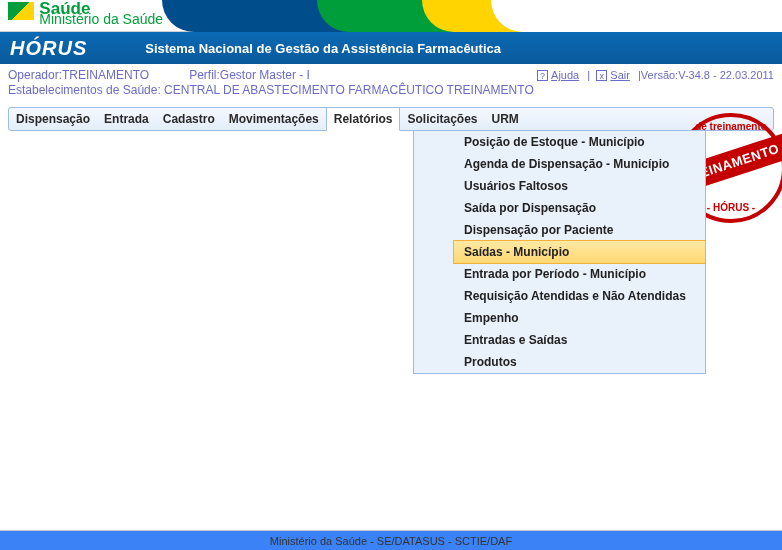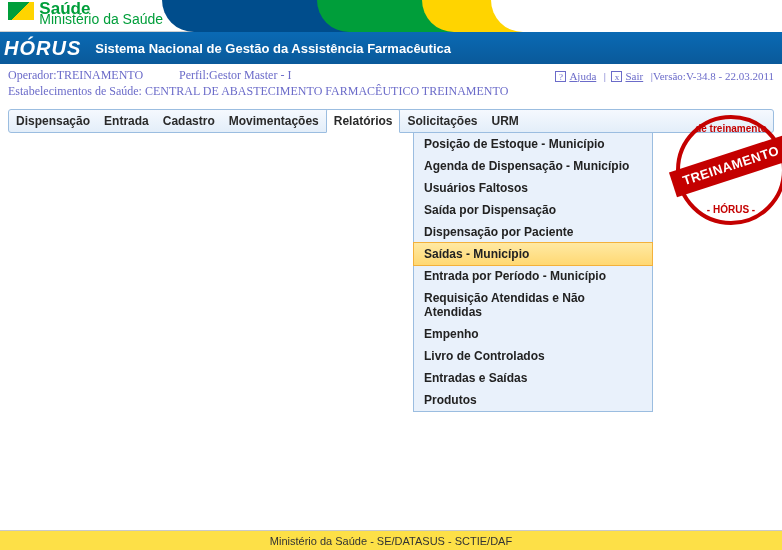--- a/index.html
+++ b/index.html
@@ -12,49 +12,49 @@
   .gov-brand .txt { display:inline-block; vertical-align:top; margin-left:2px; }
   .gov-brand .txt .l1 { color:#009e3a; font-weight:bold; font-size:17px; line-height:13px; }
   .gov-brand .txt .l2 { color:#009e3a; font-size:14px; line-height:8px; }
   .gov-swoosh { position:absolute; right:0; top:0; width:620px; height:32px; }
   .gov-swoosh .stripe { position:absolute; height:32px; width:100%; border-radius:0 0 0 60px; }
   .gov-swoosh .s1 { background:#004d8c; top:0; }
   .gov-swoosh .s2 { background:#009e3a; top:0; width:75%; right:0; border-radius:0 0 0 60px;}
   .gov-swoosh .s3 { background:#ffd400; top:0; width:58%; right:0; border-radius:0 0 0 60px;}
   .gov-swoosh .s4 { background:#fff; top:0; width:47%; right:0; border-radius:0 0 0 60px;}
 
-  .sys-header { background:linear-gradient(#0a6ab4,#0a5a9a); color:#fff; height:32px; display:flex; align-items:center; padding:0 4px; }
+  .sys-header { background:linear-gradient(#0a6ab4,#0a5a9a); color:#fff; height:32px; display:flex; align-items:center; padding:0 10px;gap:44px; }
   .sys-header .app { font-size:20px; font-weight:bold; font-style:italic; letter-spacing:1px; margin-right:14px; }
   .sys-header .sub { font-size:13px; font-weight:bold; }
 
-  .info-bar { padding:4px 8px 2px 8px; font-size:12px; color:#6b6bc9; position:relative;font-family:Liberation Serif, serif; }
+  .info-bar { padding:4px 8px 2px 8px; font-size:12px; color:#6b6bc9; position:relative; }
   .info-row1 { display:flex; justify-content:space-between; align-items:center; }
   .info-left span, .info-right span { color:#6b6bc9; }
   .info-right { font-size:11px;padding-left:16px; }
   .info-right a { color:#6b6bc9; text-decoration:underline; margin:0 2px; }
   .info-right .ql { display:inline-block; width:11px; height:11px; border:1px solid #6b6bc9; color:#6b6bc9; font-size:9px; line-height:11px; text-align:center; margin-right:1px;}
   .info-row2 { color:#6b6bc9; margin-top:1px; }
 
   .content { position:relative; padding:8px 8px 0 8px; }
 
   .menubar { border:1px solid #9bbde0; border-radius:3px; height:24px; display:flex; align-items:stretch; background:linear-gradient(#f5f9fe,#e3eef9); position:relative; }
   .menubar .mi { padding:0 7px; line-height:22px; color:#2a2a2a; font-size:12px; font-weight:bold; cursor:pointer; border-right:0px solid transparent;}
   .menubar .mi.active { background:#fff; border:1px solid #9bbde0; border-bottom:1px solid #fff; margin-top:-1px; margin-bottom:-1px; z-index:3; border-radius:2px 2px 0 0;}
 
-  .dropdown { position:absolute; top:31px; left:413px; width:240px; background:#e9f1fb; border:1px solid #9bbde0; z-index:2; }
+  .dropdown { position:absolute; top:31px; left:413px; width:293px; background:#e9f1fb; border:1px solid #9bbde0; z-index:2;padding-left:40px; }
   .dropdown .di { padding:4px 10px; color:#222; font-weight:bold; font-size:12px; cursor:pointer; }
   .dropdown .di.sel { background:linear-gradient(#ffe9a3,#ffd873); border:1px solid #f3b13b; margin:-1px; }
 
   .stamp { position:absolute; right:-4px; top:14px; width:110px; height:110px; pointer-events:none; z-index:1; }
   .stamp .outer { width:110px; height:110px; border:4px solid #c40000; border-radius:55px; position:absolute; }
   .stamp .band { position:absolute; top:38px; left:-6px; width:122px; height:26px; background:#c40000; transform:rotate(-18deg); color:#fff; font-weight:bold; font-size:13px; text-align:center; line-height:26px; letter-spacing:0.5px;}
   .stamp .top { position:absolute; top:8px; width:100%; text-align:center; color:#c40000; font-size:10px; font-weight:bold;}
   .stamp .bot { position:absolute; bottom:10px; width:100%; text-align:center; color:#c40000; font-size:10px; font-weight:bold;}
 
-  .footer { position:absolute; bottom:0; left:0; right:0; height:20px; border-top:1px solid #c9c9c9; background:#fde047; text-align:center; font-size:11px; color:#333; line-height:20px;}
+  .footer { position:absolute; bottom:0; left:0; right:0; height:20px; border-top:1px solid #c9c9c9; background:#3b82f6; text-align:center; font-size:11px; color:#333; line-height:20px;}
 </style>
 </head>
 <body>
 
 <div class="gov-header">
   <div class="gov-brand">
     <span class="flag"></span>
     <span class="txt">
       <div class="l1">Saúde</div>
       <div class="l2">Ministério da Saúde</div>
@@ -108,21 +108,20 @@
   <div class="dropdown" id="dropdown">
       <div class="di">Posição de Estoque - Município</div>
       <div class="di">Agenda de Dispensação - Município</div>
       <div class="di">Usuários Faltosos</div>
       <div class="di">Saída por Dispensação</div>
       <div class="di">Dispensação por Paciente</div>
       <div class="di sel">Saídas - Município</div>
       <div class="di">Entrada por Período - Município</div>
       <div class="di">Requisição Atendidas e Não Atendidas</div>
       <div class="di">Empenho</div>
-      <div class="di">Livro de Controlados</div>
       <div class="di">Entradas e Saídas</div>
       <div class="di">Produtos</div>
     </div>
 
   <div class="stamp">
     <div class="outer"></div>
     <div class="top">de treinamento</div>
     <div class="band">TREINAMENTO</div>
     <div class="bot">- HÓRUS -</div>
   </div>

